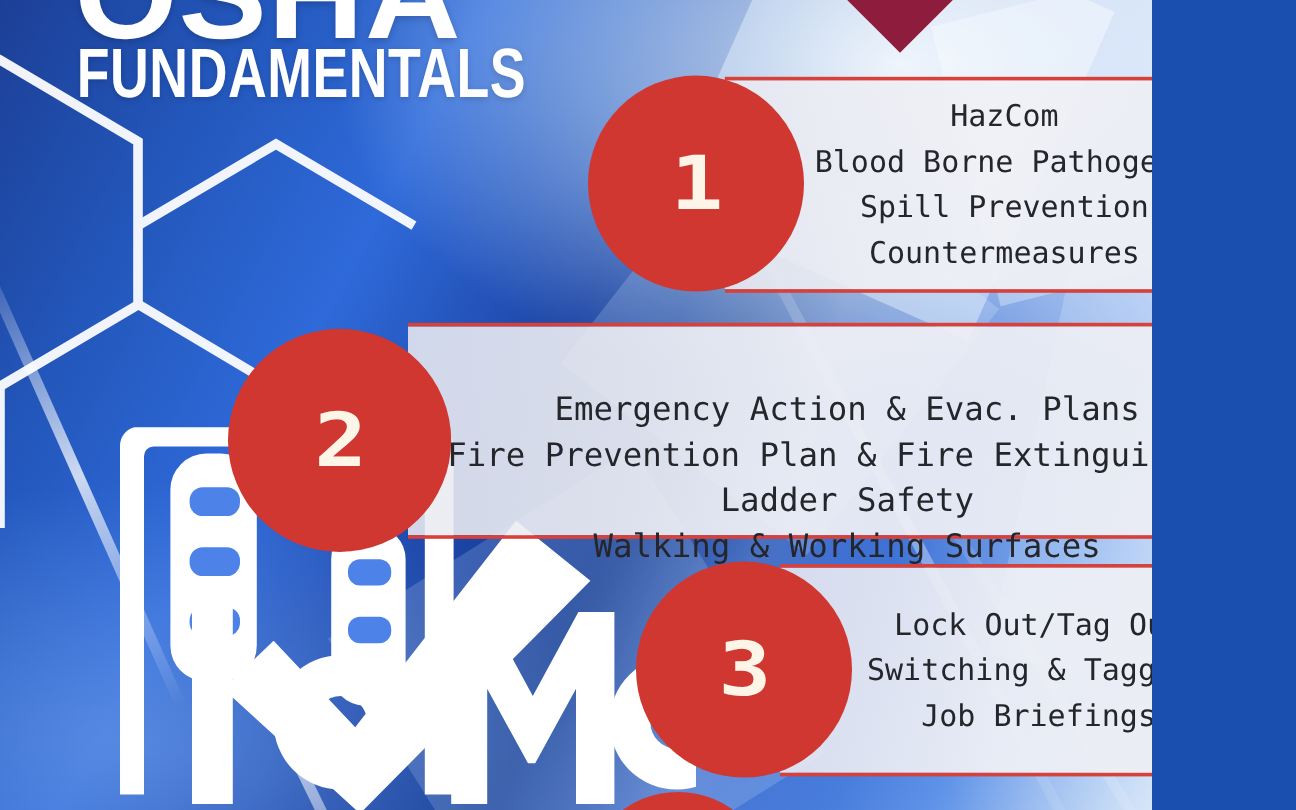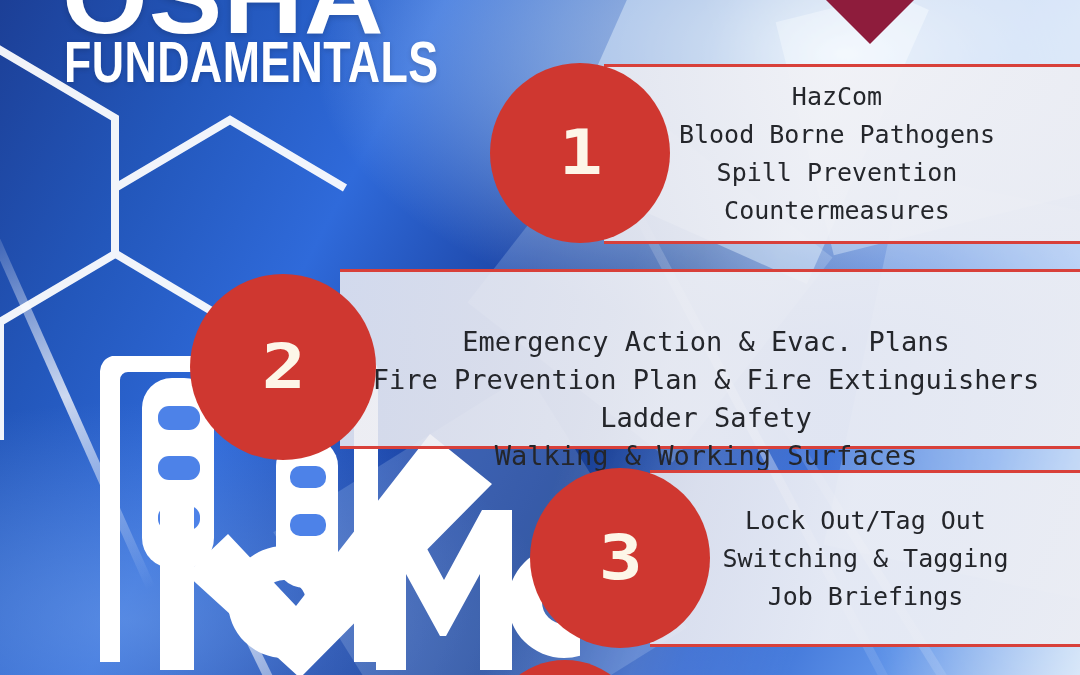--- a/index.html
+++ b/index.html
@@ -1,21 +1,21 @@
 <!DOCTYPE html>
 <html><head>
 <meta charset="utf-8">
 <style>
   html,body{margin:0;padding:0;}
   body{
     width:1080px;height:675px;overflow:hidden;
     font-family:"Liberation Sans", sans-serif;
     background:#1a4fb0;
   }
-  #stage{position:relative;width:1080px;height:675px;overflow:hidden;text-decoration:underline;}
+  #stage{position:relative;width:960px;height:675px;overflow:hidden;text-decoration:underline;}
 
   
   .bg-base{
     position:absolute;inset:0;
     background:
       radial-gradient(ellipse 70% 60% at 78% 8%, rgba(225,238,252,.95) 0%, rgba(190,218,248,.55) 38%, rgba(60,110,205,0) 70%),
       radial-gradient(ellipse 55% 45% at 12% 92%, rgba(120,165,235,.55) 0%, rgba(30,70,170,0) 72%),
       linear-gradient(118deg,#1c3f96 0%,#2357bb 16%,#2f6ada 31%,#1c44a4 47%,#123a92 58%,#2d63cf 72%,#5f93e8 86%,#c9def6 100%);
   }
   .bg-sheen{

